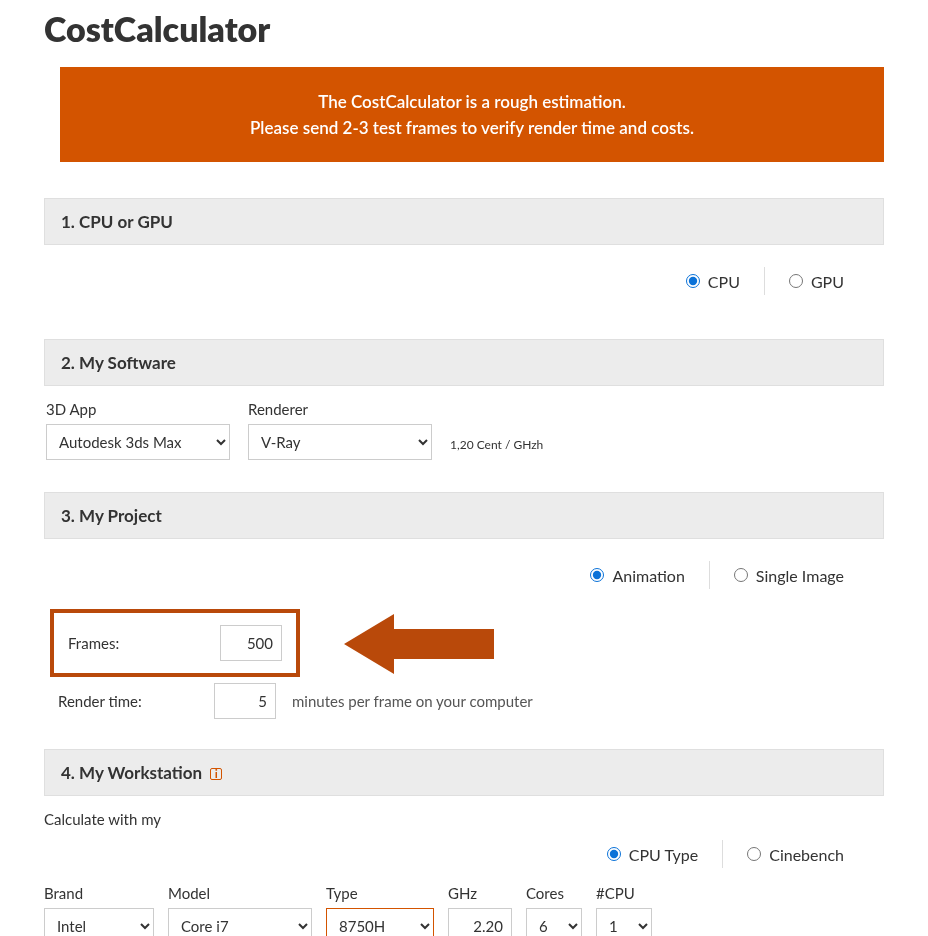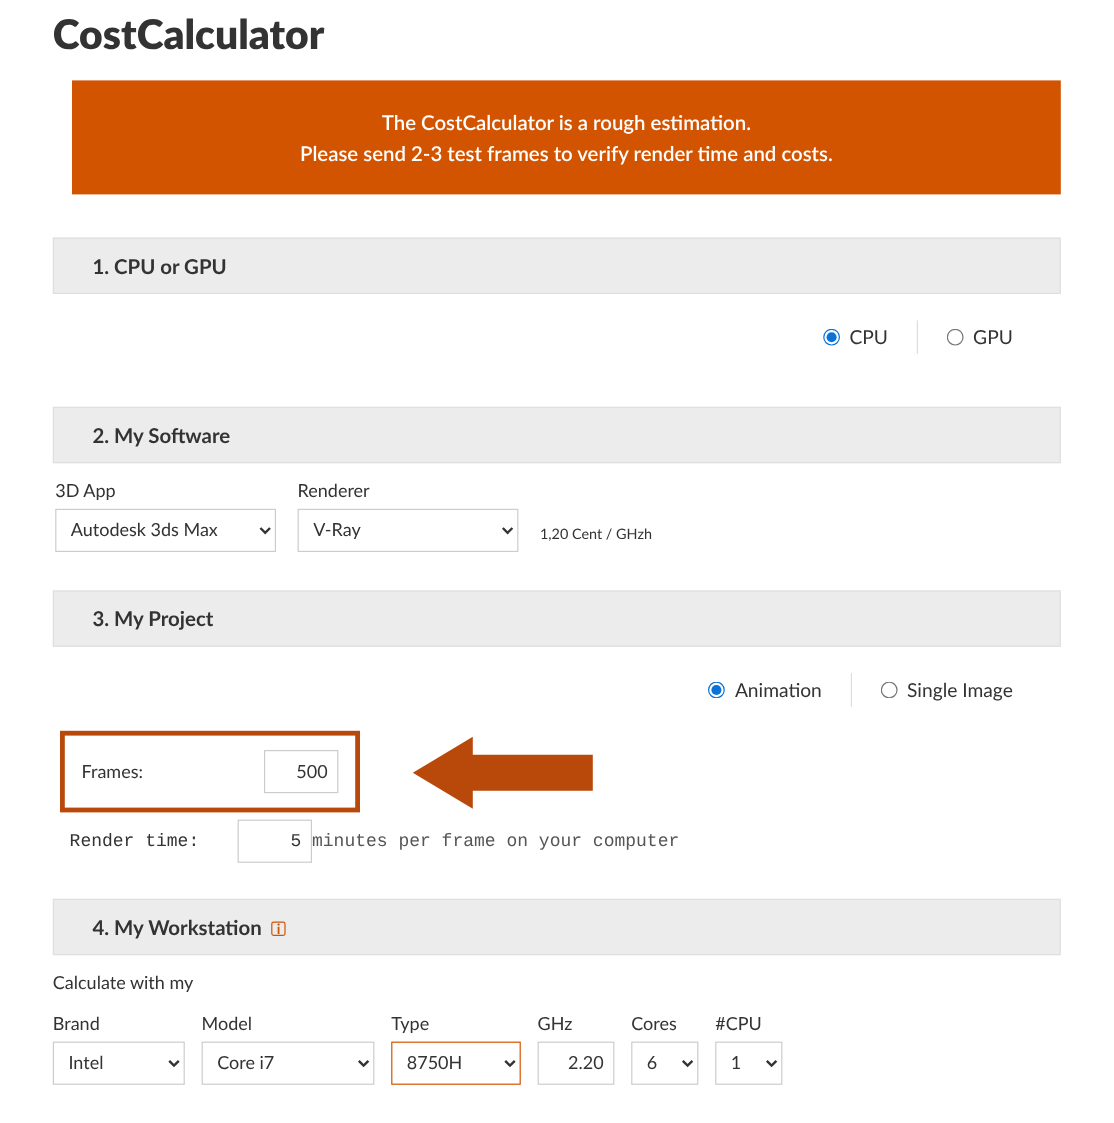--- a/index.html
+++ b/index.html
@@ -24,21 +24,21 @@
       font-weight: 600;
       font-size: 17px;
       padding: 22px 20px;
       line-height: 1.5;
       margin-bottom: 36px;
       margin-left: 16px;
     }
     .section-head {
       background: #ececec;
       border: 1px solid #dfdfdf;
-      padding: 12px 32px;
+      padding: 12px 16px;
       font-weight: 700;
       font-size: 17px;
       color: #333;
       margin-bottom: 14px;
     }
     .section-head .info-icon {
       color: #d35400;
       font-size: 12px;
       border: 1px solid #d35400;
       display: inline-flex;
@@ -87,21 +87,21 @@
       padding: 12px 14px;
       width: 250px;
       margin-left: 6px;
       background: #fff;
     }
     .frames-label { font-size: 15px; color: #333; }
     .frames-input, .rt-input {
       width: 62px; height: 30px; border: 1px solid #ddd;
       text-align: right; padding-right: 8px; font-size: 15px;
     }
-    .rt-row, .frames-row { display: flex; align-items: center; padding: 6px 14px; font-family: Liberation Mono, monospace; }
+    .rt-row, .frames-row { display: flex; align-items: center; gap: 16px; padding: 6px 14px; }
     .rt-row .frames-label { width: 140px; }
     .rt-input { border: 1px solid #eee; }
     .rt-note { font-size: 15px; color: #555; }
 
     .arrow {
       position: absolute;
       left: 300px; top: 0px;
       width: 160px; height: 70px;
     }
     .arrow svg { width: 100%; height: 100%; }
@@ -194,20 +194,31 @@
   </div>
 </div>
 
 <div class="body-block">
   <div class="section-head">
     <span>4. My Workstation</span>
     <span class="info-icon">i</span>
   </div>
 
   <div class="calc-label">Calculate with my</div>
+  <div class="radio-row" style="padding-left:16px; padding-bottom:4px;">
+    <div class="radio-item">
+      <input type="radio" name="cw" id="r-ct" checked="" style="">
+      <label for="r-ct">CPU Type</label>
+    </div>
+    <div class="sep"></div>
+    <div class="radio-item">
+      <input type="radio" name="cw" id="r-cb" style="">
+      <label for="r-cb">Cinebench</label>
+    </div>
+  </div>
 
   <div class="ws-row">
     <div class="field">
       <span class="field-label">Brand</span>
       <select class="sel-brand">
         <option>Intel</option>
       </select>
     </div>
     <div class="field">
       <span class="field-label">Model</span>

